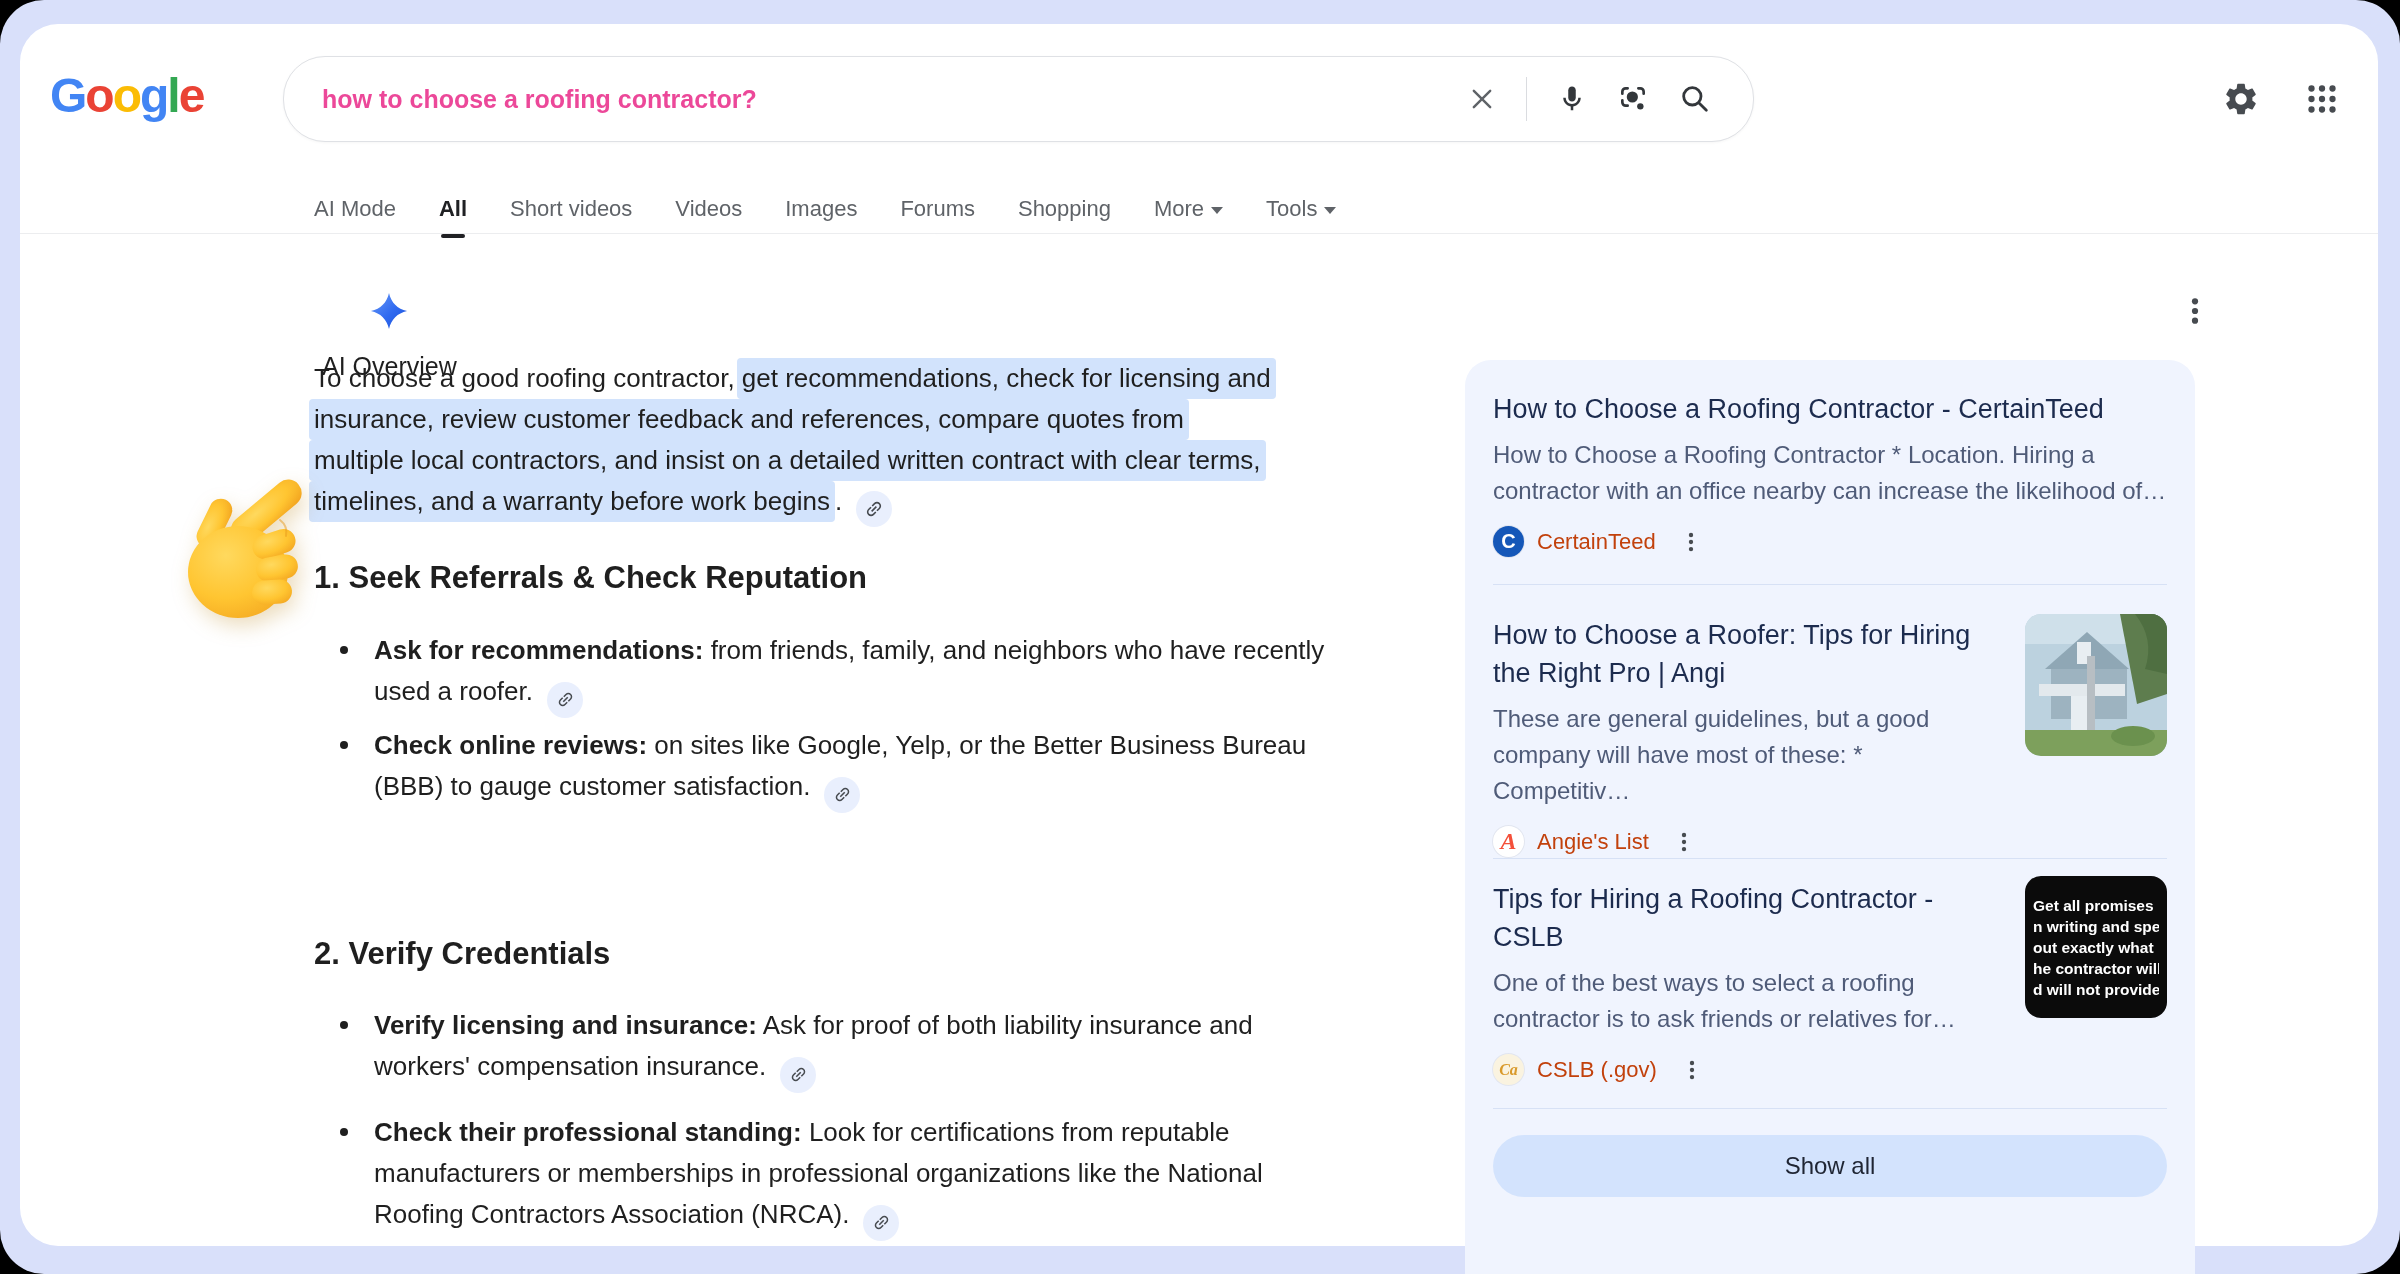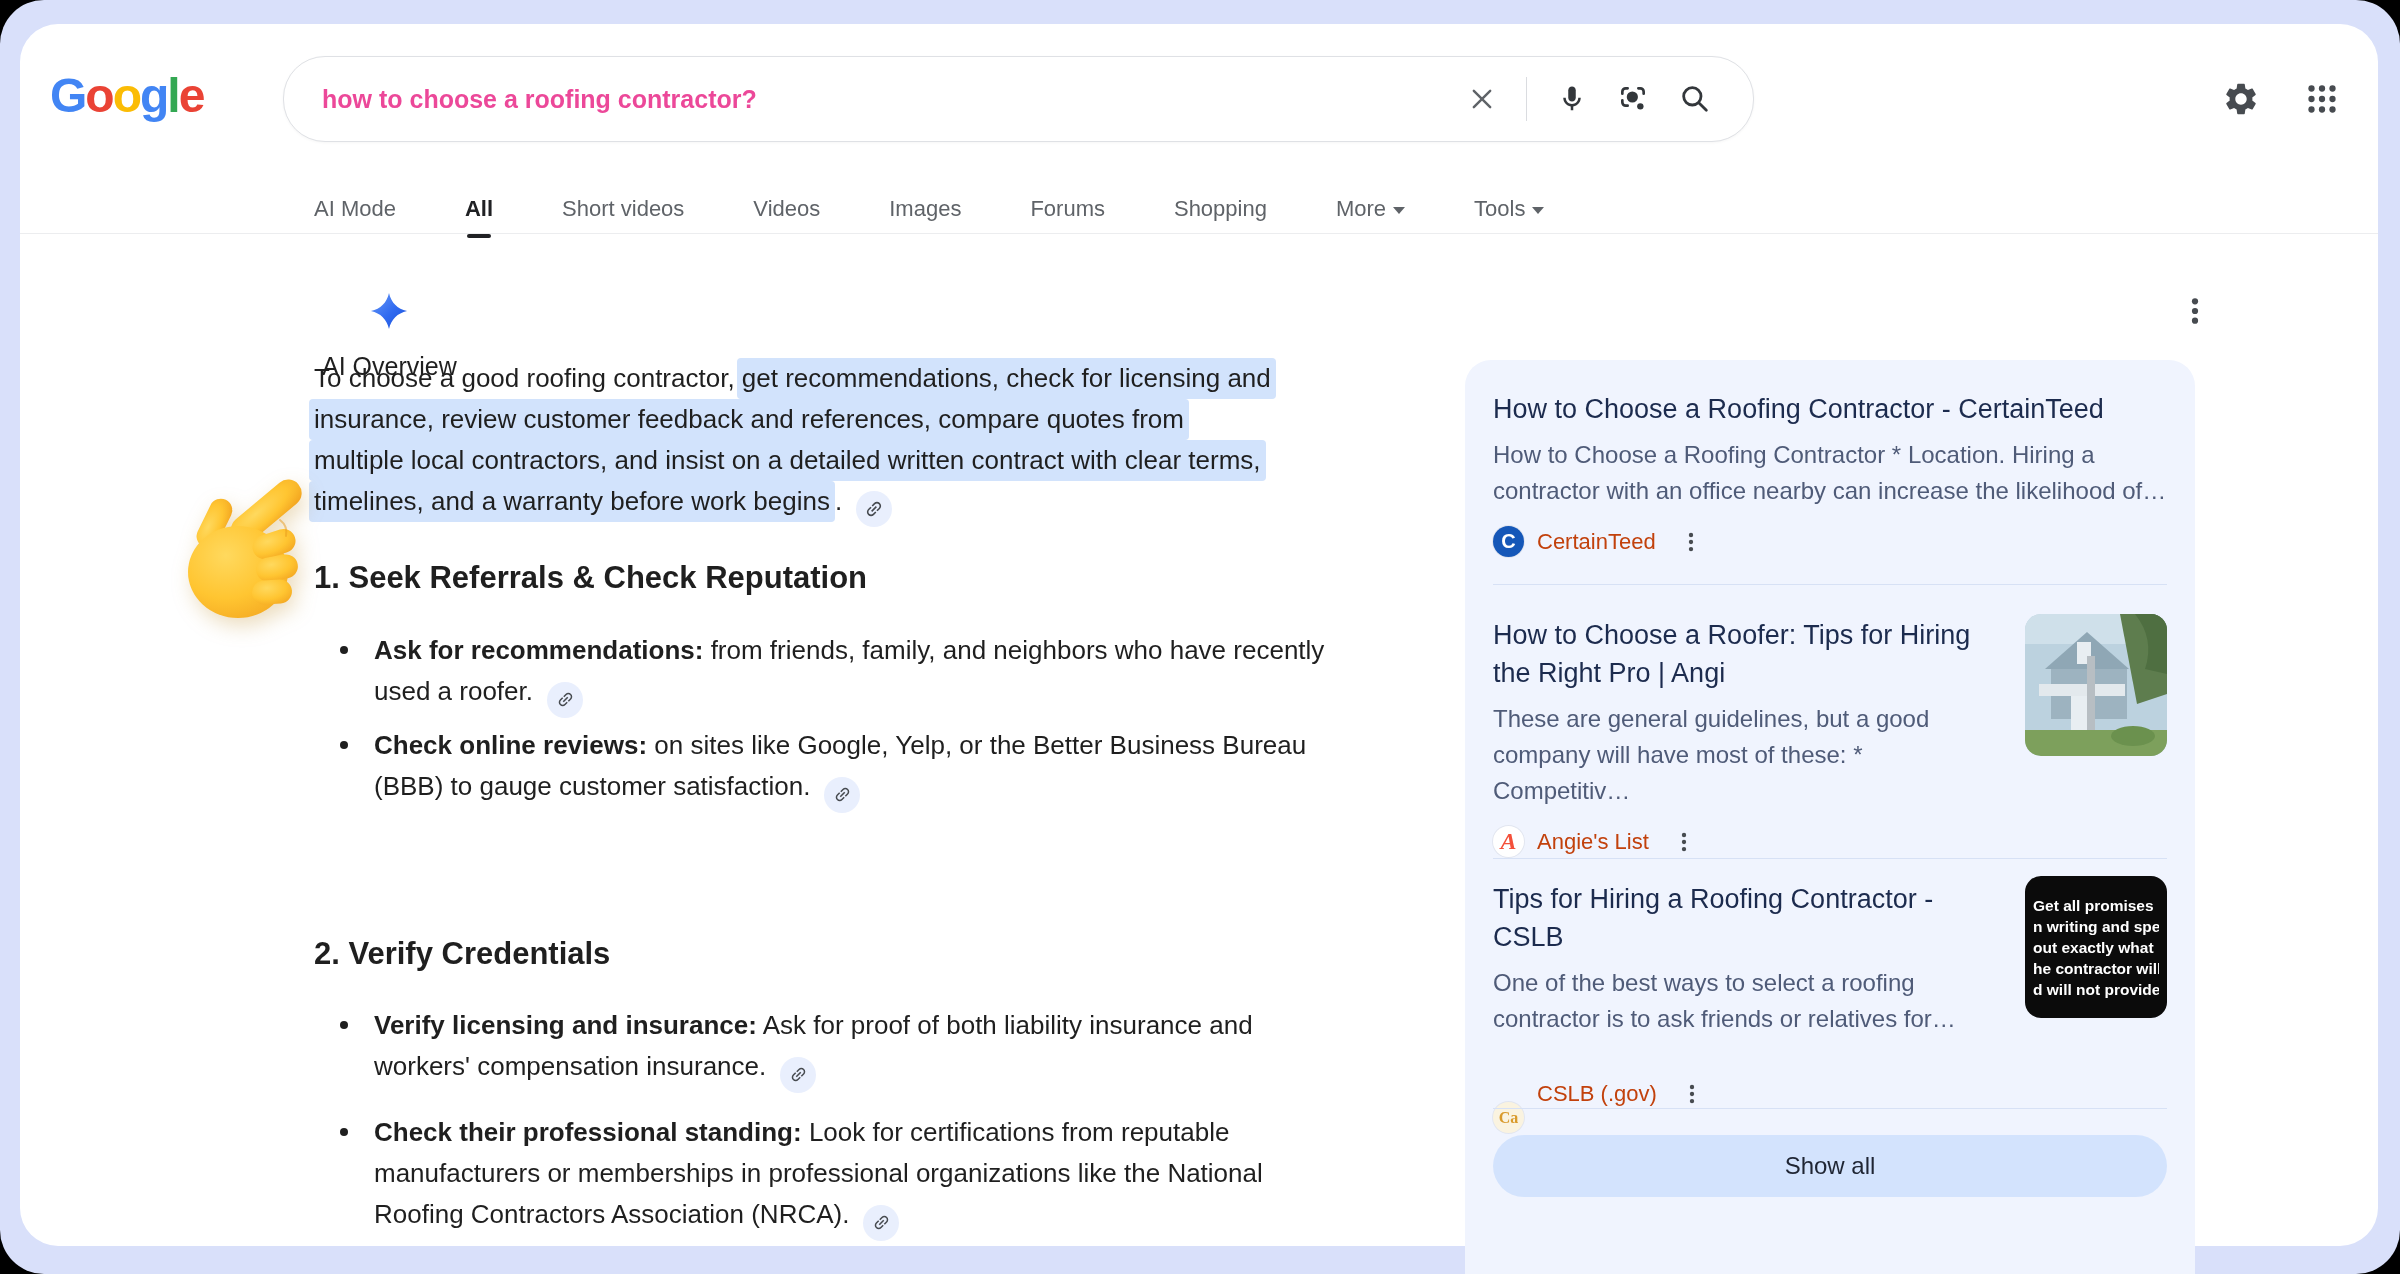--- a/index.html
+++ b/index.html
@@ -12,21 +12,21 @@
   .logo span{display:inline-block;}
   .gl1,.gl4{color:#4285F4}.gl2,.gl6{color:#EA4335}.gl3{color:#FBBC05}.gl5{color:#34A853}
   .searchbar{position:absolute;left:263px;top:32px;width:1469px;height:84px;background:#fff;
     border:1px solid #dfe1e5;border-radius:42px;display:flex;align-items:center;box-shadow:0 1px 3px rgba(32,33,36,.04);}
   .query{margin-left:38px;font-size:25px;color:#ec4899;flex:1;font-weight:bold;}
   .sb-icons{display:flex;align-items:center;gap:30px;margin-right:42px;}
   .sb-divider{width:1px;height:44px;background:#dadce0;}
   .icon-btn{display:flex;align-items:center;justify-content:center;cursor:pointer;background:none;border:none;padding:0;}
   .topright{position:absolute;right:38px;top:56px;display:flex;align-items:center;gap:44px;}
 
-  .tabs{position:absolute;left:294px;top:172px;display:flex;gap:69px;align-items:flex-end;font-size:22px;color:#5f6368;}
+  .tabs{position:absolute;left:294px;top:172px;display:flex;gap:43px;align-items:flex-end;font-size:22px;color:#5f6368;}
   .tab{padding-bottom:22px;position:relative;white-space:nowrap;cursor:pointer;display:flex;align-items:center;gap:7px;}
   .tab.selected{color:#202124;font-weight:700;}
   .tab.selected::after{content:"";position:absolute;left:2px;right:2px;bottom:6px;height:4px;background:#202124;border-radius:4px;}
   .caret{width:0;height:0;border-left:6px solid transparent;border-right:6px solid transparent;border-top:7px solid #5f6368;margin-top:3px;}
   .header-rule{position:absolute;left:0;top:209px;width:100%;height:1px;background:#ecedef;}
 
   
   .aio-head{position:absolute;left:302px;top:268px;display:flex;align-items:center;gap:18px;flex-direction:column;}
   .aio-label{font-size:25px;color:#1f1f1f;}
   .kebab-main{position:absolute;left:2158px;top:270px;}
@@ -50,21 +50,21 @@
   
   .panel{position:absolute;left:1445px;top:336px;width:730px;height:1094px;background:#f0f4fe;border-radius:26px;}
   .card{position:absolute;left:28px;right:28px;}
   .ctitle{font-size:27px;line-height:38px;color:#1c2b4e;cursor:pointer;}
   .csnip{margin-top:9px;font-size:24px;line-height:36px;color:#4f5b78;}
   .csource{margin-top:17px;display:flex;align-items:center;gap:13px;}
   .favicon{width:31px;height:31px;border-radius:50%;display:flex;align-items:center;justify-content:center;
     font-weight:700;background:#fff;box-shadow:0 0 0 1px rgba(0,0,0,.06);}
   .fav-ct{background:#1557b8;color:#fff;font-size:20px;}
   .fav-angi{color:#f4503a;font-family:"Liberation Serif",serif;font-style:italic;font-size:24px;}
-  .fav-cslb{background:#faf3e0;color:#d99a2b;font-family:"Liberation Serif",serif;font-size:16px;margin-top:48px;}
+  .fav-cslb{background:#faf3e0;color:#d99a2b;font-family:"Liberation Serif",serif;font-style:italic;font-size:16px;}
   .srcname{font-size:22px;color:#c2410c;}
   .cdivider{position:absolute;left:28px;right:28px;height:1px;background:#d7e1f5;}
   .thumb{position:absolute;right:28px;width:142px;height:142px;border-radius:16px;overflow:hidden;}
   .thumb-dark{background:#0b0b0b;color:#fff;display:flex;flex-direction:column;justify-content:center;
     padding:0 8px;box-sizing:border-box;}
   .thumb-dark div{font-size:15.5px;font-weight:700;line-height:21px;white-space:nowrap;overflow:hidden;}
   .showall{position:absolute;left:28px;right:28px;top:775px;height:62px;border-radius:31px;background:#d3e3fd;
     border:none;font-size:24px;color:#1f2533;display:flex;align-items:center;justify-content:center;cursor:pointer;
     font-family:"Liberation Sans",sans-serif;}
   .kebab-sm{margin-left:9px;cursor:pointer;display:flex;}

